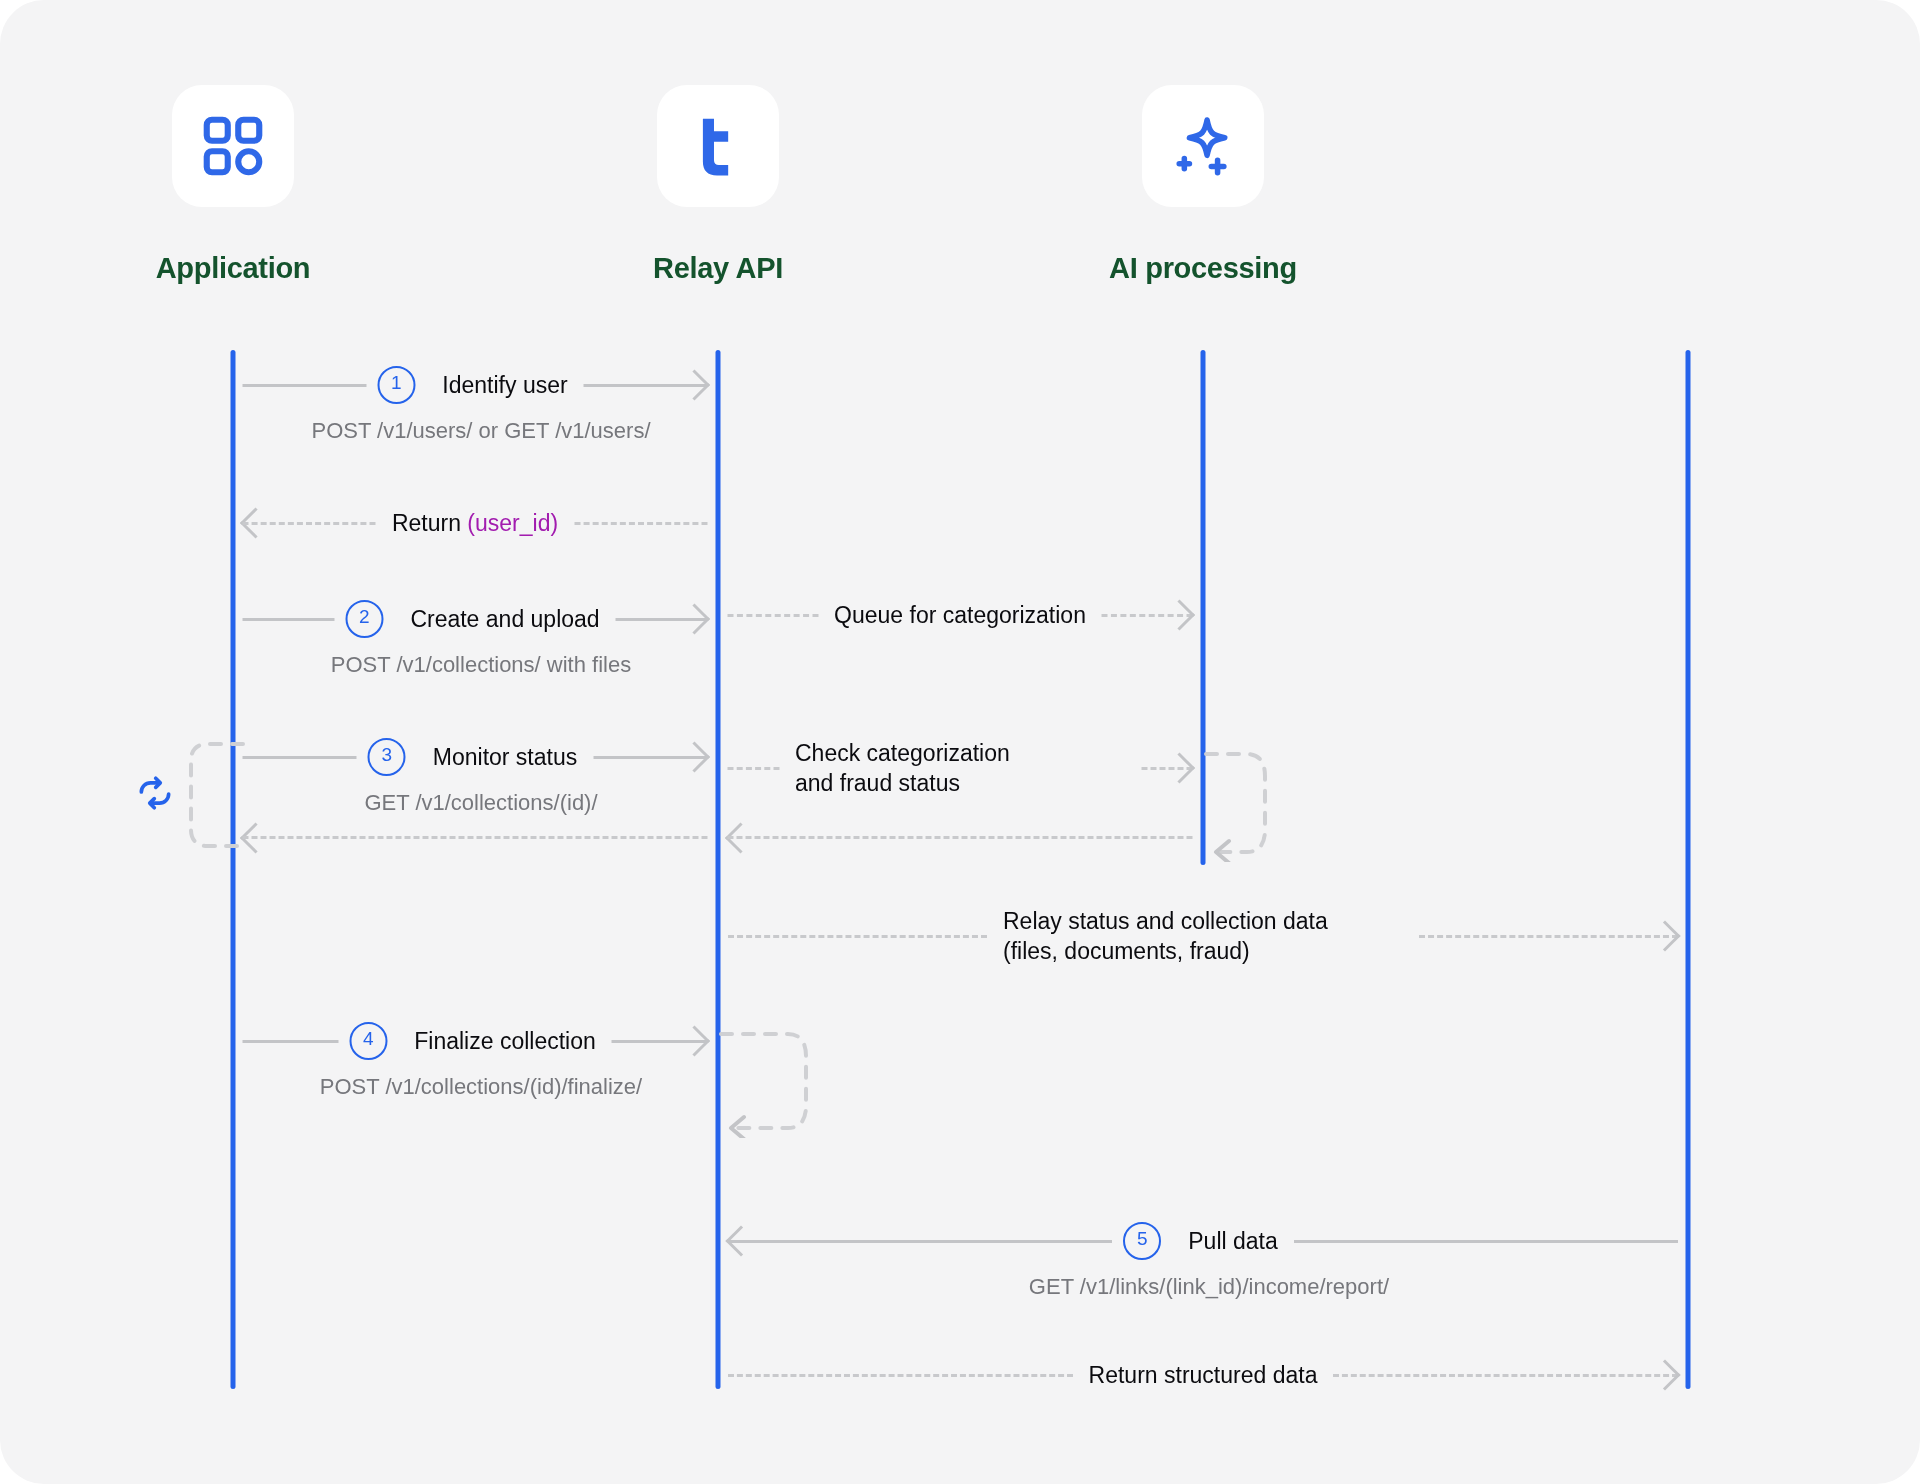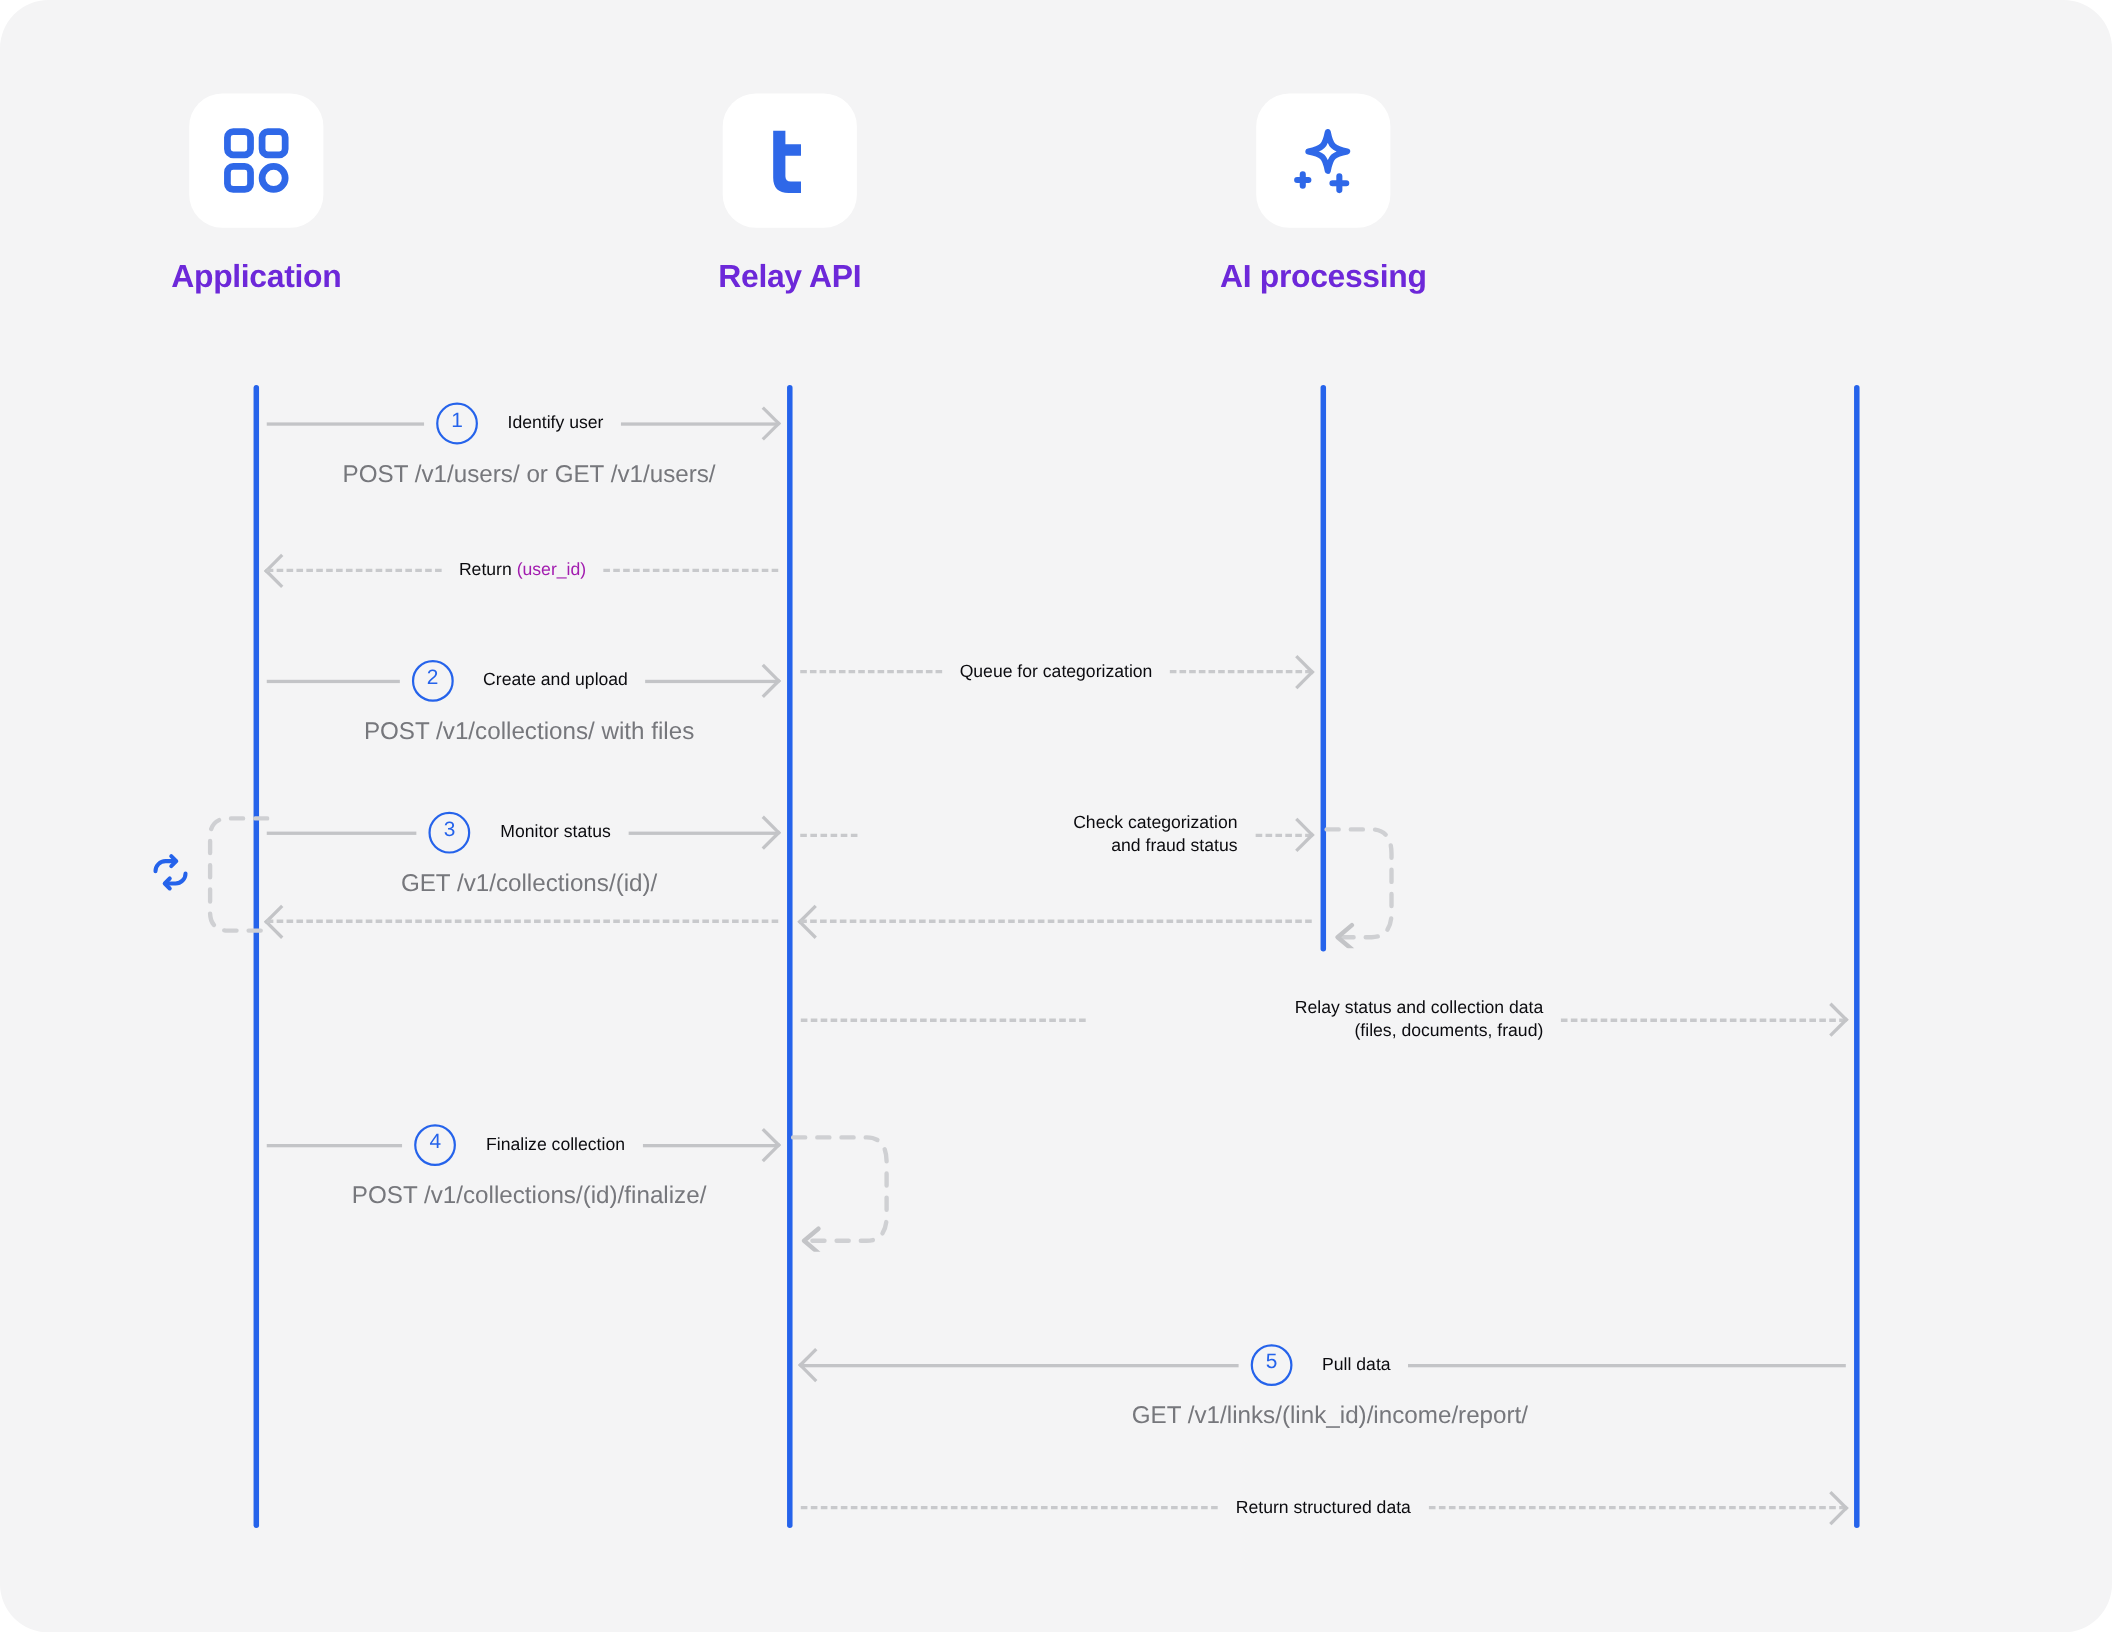--- a/index.html
+++ b/index.html
@@ -29,24 +29,24 @@
     width: 122px;
     height: 122px;
     margin: 0 auto;
     background: #ffffff;
     border-radius: 30px;
     display: flex;
     align-items: center;
     justify-content: center;
   }
   .actor-label {
-    margin-top: 29px;
+    margin-top: 45px;
     font-size: 29px;
     font-weight: bold;
-    color: #6d28d9;
+    color: #14532d;
     letter-spacing: -0.3px;
     white-space: nowrap;
   }
 
   
   .lifeline {
     position: absolute;
     width: 5px;
     background: #2563eb;
     border-radius: 3px;
@@ -87,26 +87,26 @@
     color: #2563eb;
     font-size: 19px;
     line-height: 30px;
     text-align: center;
     margin: 0 11px;
     background: #f4f4f5;
     font-family: "Liberation Sans", sans-serif;
   }
   .msg-title {
     flex: 0 0 auto;
-    font-size: 16px;
+    font-size: 23px;
     color: #0b0b0f;
     white-space: nowrap;
     padding: 0 16px;
     background: #f4f4f5;
-    text-align: right;
+    text-align: left;
     line-height: 1.32;
   }
   .msg-title .muted { color: #a21caf; }
   .msg-sub {
     margin-top: 14px;
     font-size: 22px;
     color: #76777c;
     white-space: nowrap;
     margin-left: 12px;
   }

